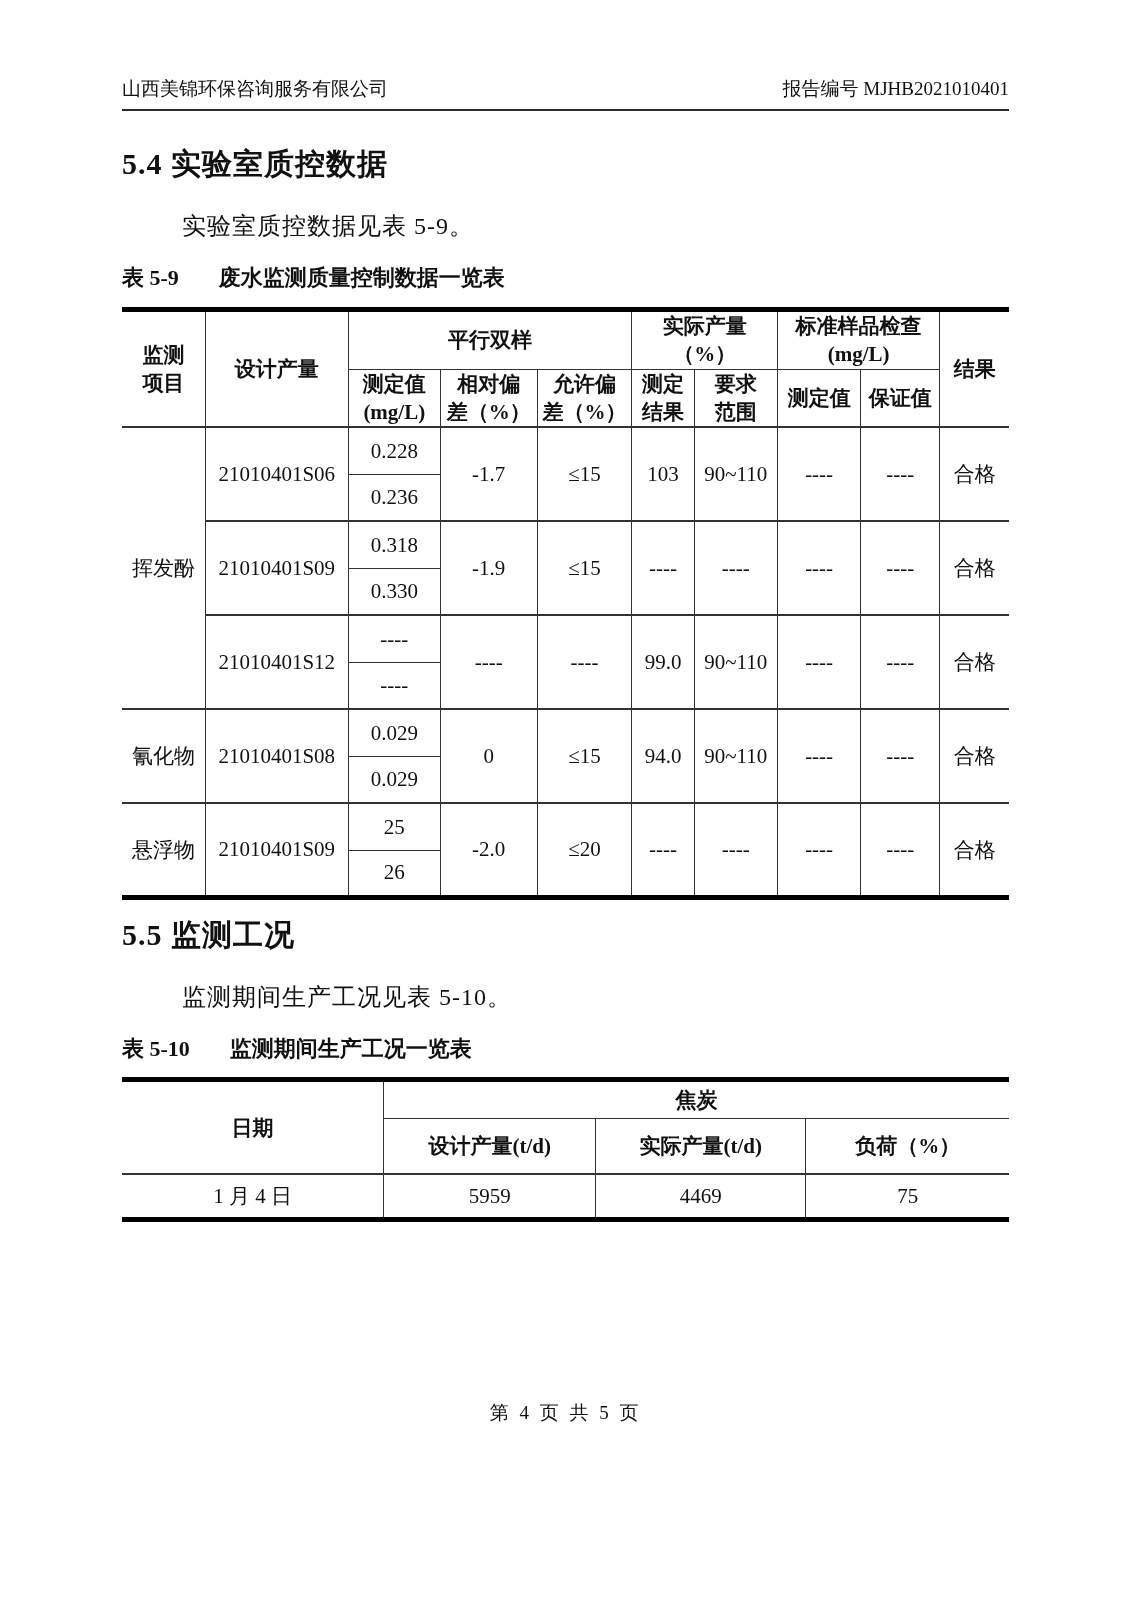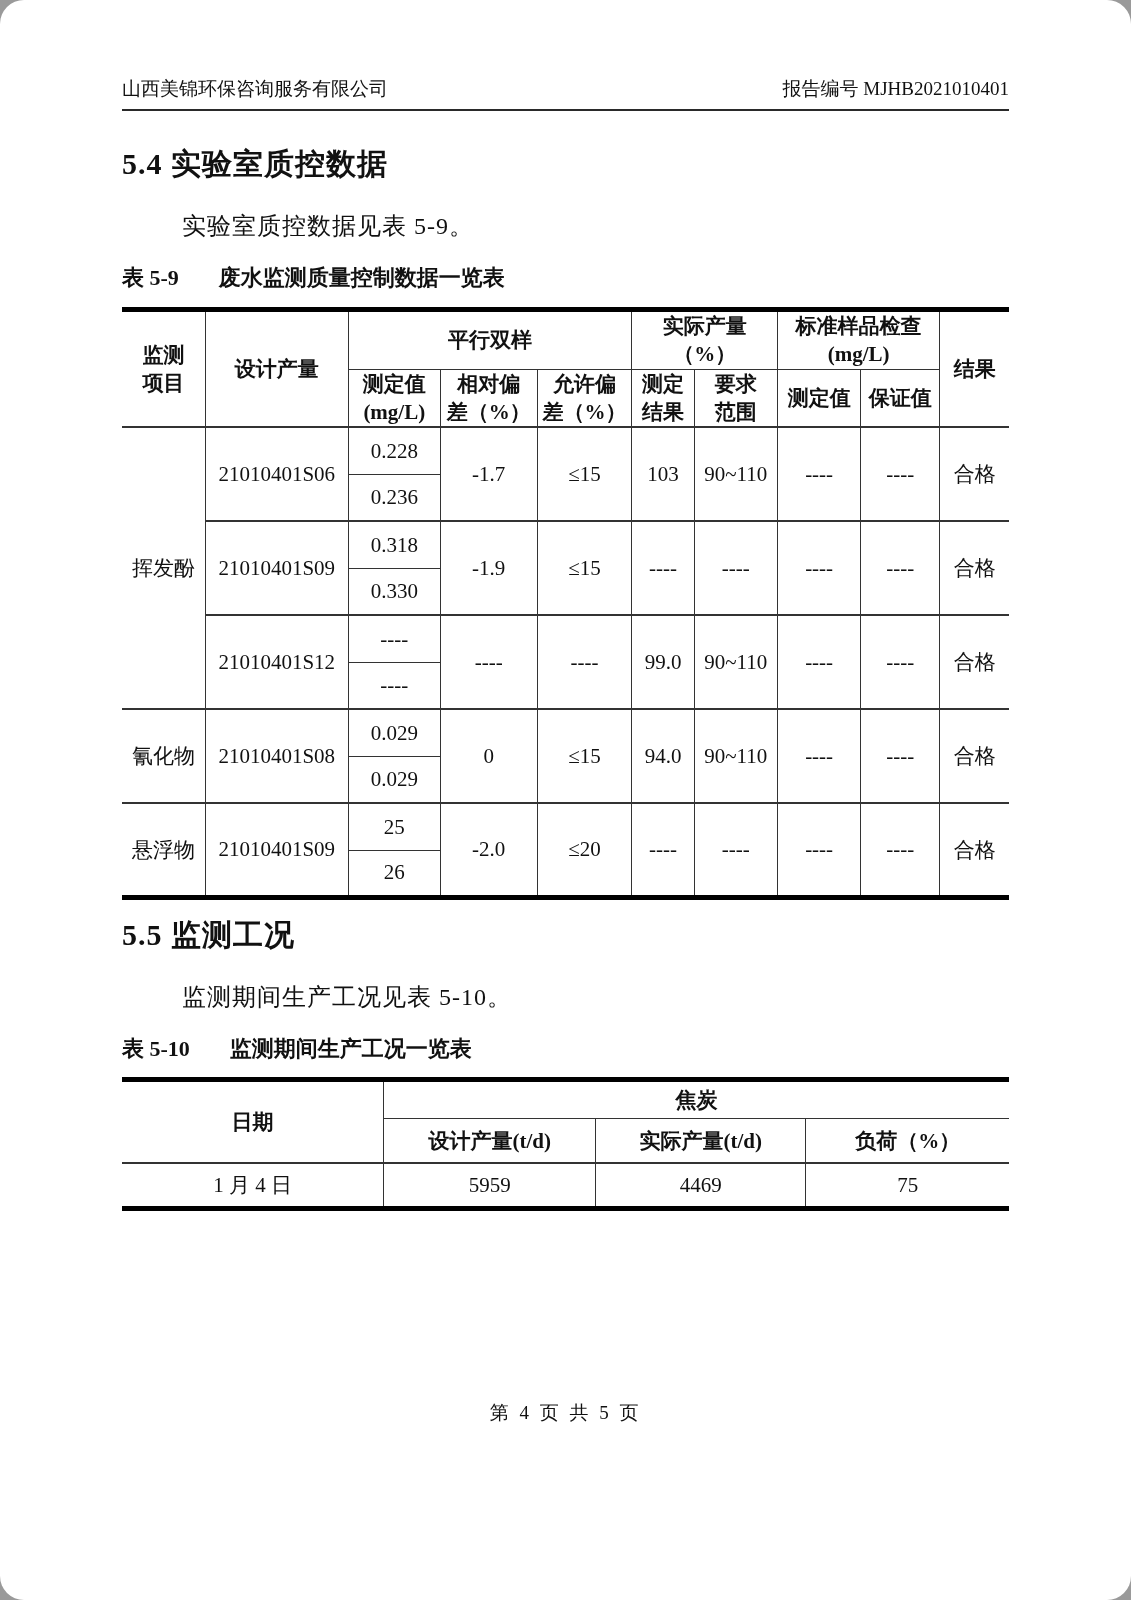--- a/index.html
+++ b/index.html
@@ -1,18 +1,18 @@
 <!DOCTYPE html>
 <html><head>
 <meta charset="utf-8">
 <style>
   * { margin:0; padding:0; box-sizing:border-box; }
   html,body { background:#9a9a9a; }
   body { font-family:"Liberation Serif","DejaVu Serif",serif; color:#111; }
-  .page { width:1131px; height:1600px; background:#ffffff; position:relative; margin:0 auto; overflow:hidden;border-radius:24px; }
+  .page { width:1131px; height:1600px; background:#ffffff; position:relative; margin:0 auto; overflow:hidden; }
   .content { position:absolute; left:122px; width:887px; top:76px; }
 
   .doc-header { display:flex; justify-content:space-between; align-items:flex-end;
                 padding-bottom:7px; border-bottom:2px solid #2a2a2a; font-size:19px; }
 
   h2.section { font-size:30px; font-weight:bold; margin-top:33px; letter-spacing:1px; }
   p.intro { font-size:24px; margin-top:25px; text-indent:60px; letter-spacing:1px; }
 
   .caption { margin-top:21px; text-align:left; font-size:22px; font-weight:bold; }
   .caption .lbl { margin-right:40px; }
@@ -22,21 +22,21 @@
   table.t59 { margin-top:14px; }
   table.t510 { margin-top:13px; }
   td { border:1px solid #333; text-align:center; vertical-align:middle;
        font-size:21px; padding:0 2px; overflow:hidden; }
   td.ml { white-space:pre-line; line-height:1.35; }
   td.cl { border-left:none; }
   td.cr { border-right:none; }
   tr.bs > td { border-top:2px solid #333; }
   tr.h1 { height:57px; } tr.h2 { height:53px; }
   tr.d { height:47px; }
-  tr.r1 { height:39px; } tr.r2 { height:45px; } tr.r3 { height:45px; }
+  tr.r1 { height:39px; } tr.r2 { height:56px; } tr.r3 { height:45px; }
   td.bold { font-weight:bold; }
 
   .doc-footer { position:absolute; top:1400px; left:0; width:100%;
                 text-align:center; font-size:19px; letter-spacing:3px; }
 </style>
 </head>
 <body>
 
 <div class="page">
   <div class="content">

